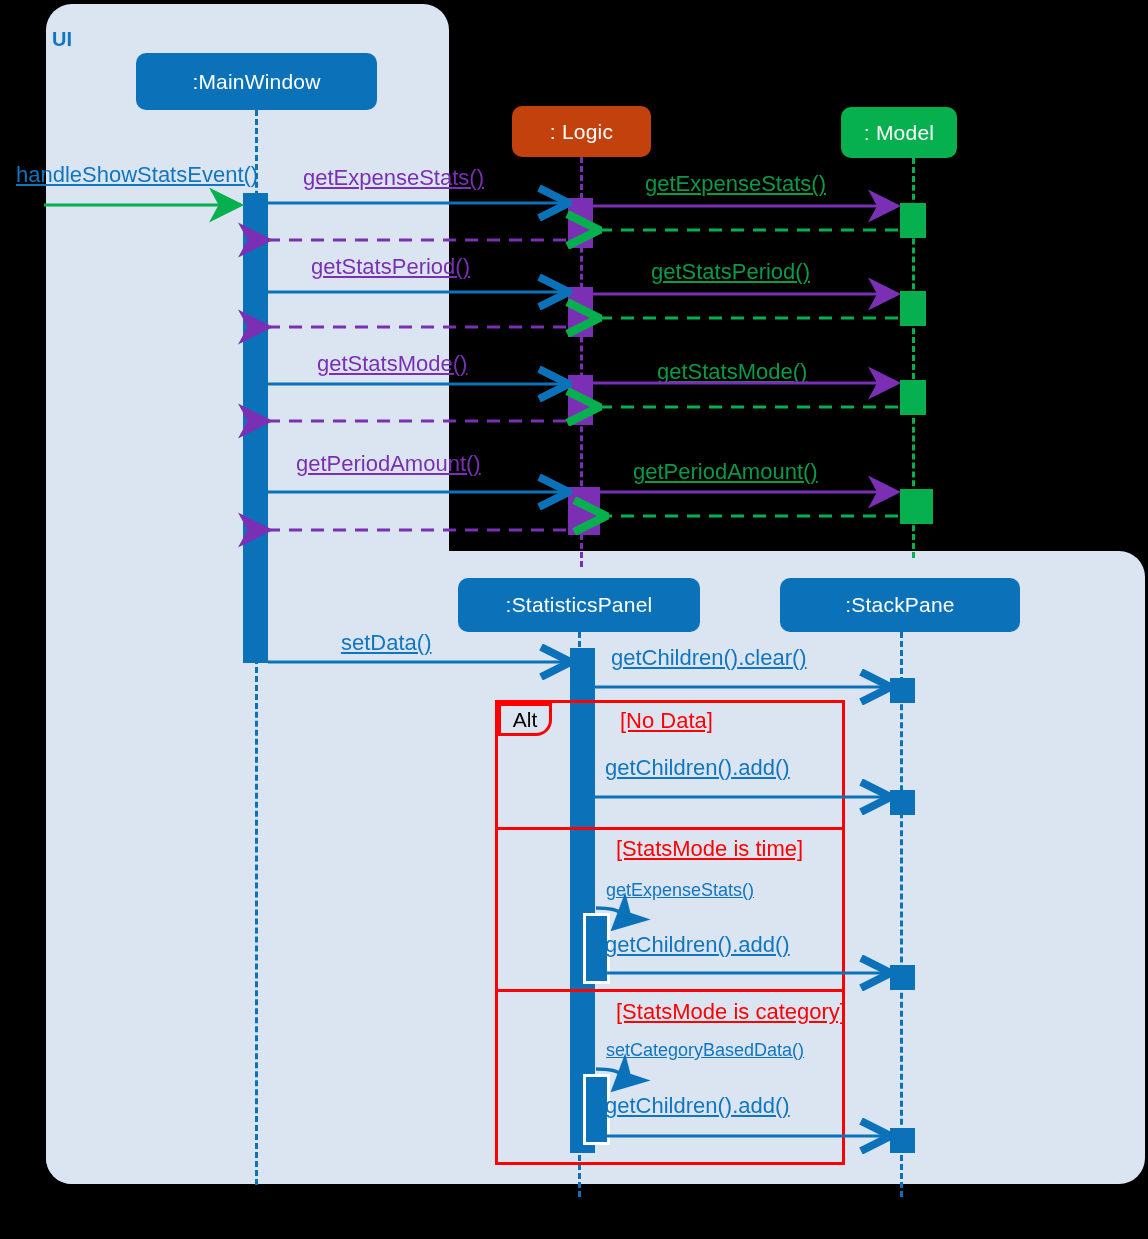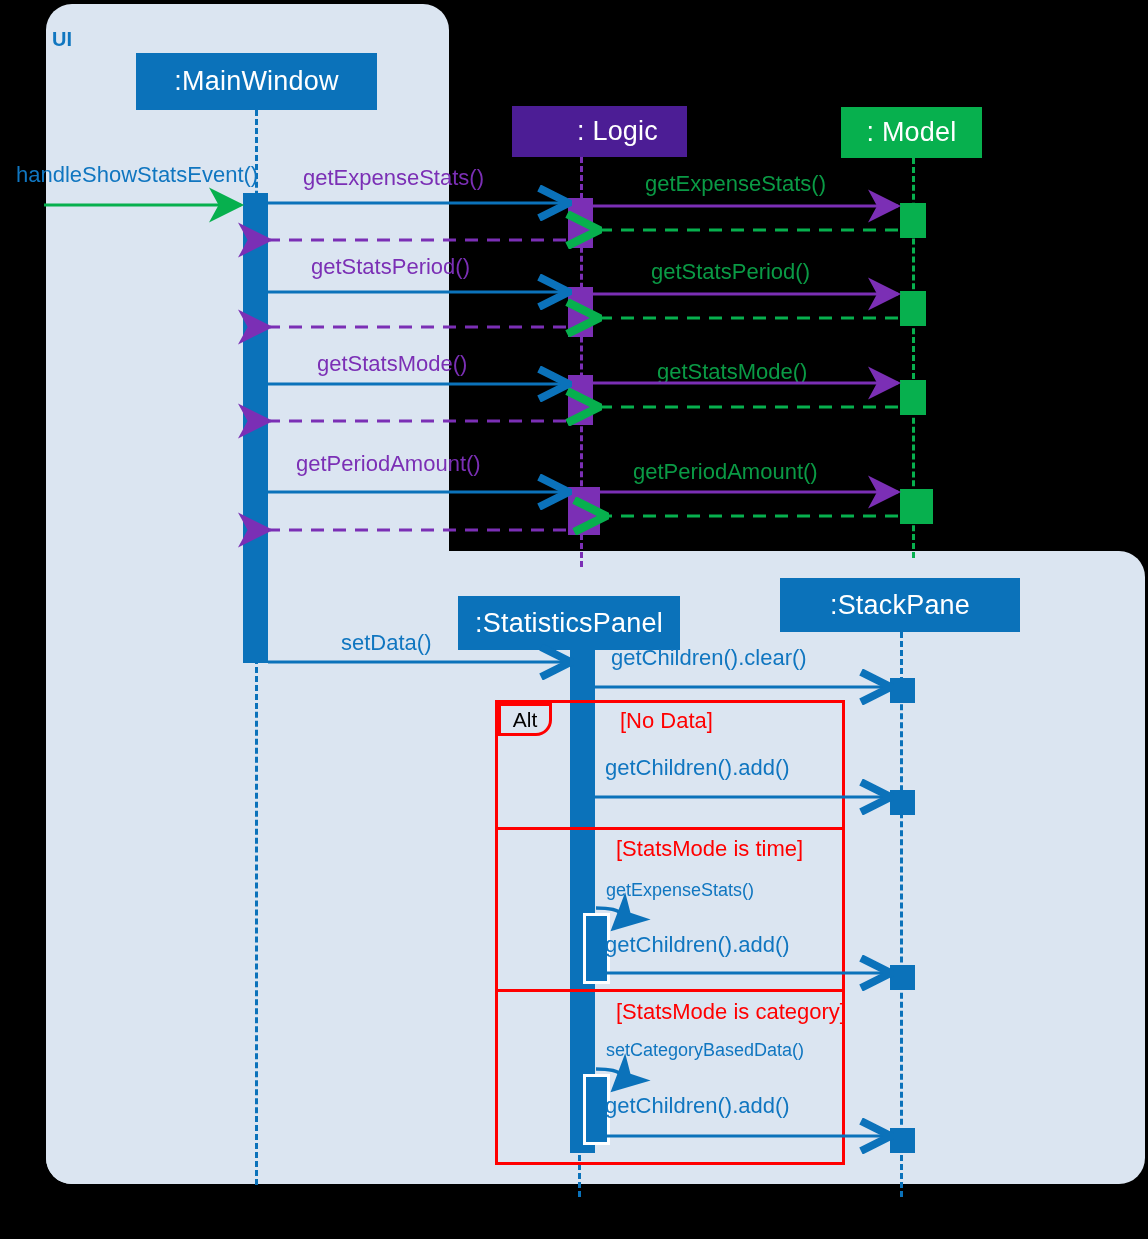--- a/index.html
+++ b/index.html
@@ -1,34 +1,34 @@
 <!DOCTYPE html>
 <html><head>
 <meta charset="utf-8">
 <style>
   html,body{margin:0;padding:0;background:#000;}
   #stage{position:relative;width:1148px;height:1239px;background:#000;
          font-family:"Liberation Sans", sans-serif;overflow:hidden;}
   .panel{position:absolute;background:#dbe5f1;border-radius:26px;}
   .panel-label{position:absolute;color:#1076c0;font-weight:bold;font-size:20px;}
   .pbox{position:absolute;display:flex;align-items:center;justify-content:center;
-        color:#fff;font-size:27px;letter-spacing:.2px;white-space:nowrap;}
+        color:#fff;font-size:21px;letter-spacing:.2px;white-space:nowrap;border-radius:10px;}
   .pbox.blue{background:#0b72ba;}
-  .pbox.purple{background:#4c1d95;padding-left:36px;}
+  .pbox.purple{background:#c2410c;}
   .pbox.green{background:#07b04e;}
   .lifeline{position:absolute;width:0;border-left-width:3px;border-left-style:dashed;}
   .ll-blue{border-left-color:#0b72ba;}
   .ll-purple{border-left-color:#7b2fb5;}
   .ll-green{border-left-color:#07b04e;}
   .act{position:absolute;}
   .act.blue{background:#0b72ba;}
   .act.purple{background:#7b2fb5;}
   .act.green{background:#07b04e;}
   .act.nested{background:#0b72ba;border:3px solid #fff;}
-  .lbl{position:absolute;white-space:nowrap;font-size:22px;}
+  .lbl{position:absolute;white-space:nowrap;font-size:22px;text-decoration:underline;}
   .lbl.small{font-size:18px;}
   .lbl.blue{color:#1076c0;}
   .lbl.purple{color:#7b2fb5;}
   .lbl.green{color:#0a9a45;}
   .lbl.red{color:#ff0000;font-size:22px;}
   .altframe{position:absolute;border:3px solid #ff0000;box-sizing:border-box;}
   .altdiv{position:absolute;border-top:3px solid #ff0000;}
   .alttag{position:absolute;background:#dbe5f1;border:3px solid #ff0000;
           box-sizing:border-box;display:flex;align-items:center;justify-content:center;
           font-size:21px;color:#000;border-bottom-right-radius:16px;}
@@ -47,22 +47,22 @@
   <div class="panel-label" style="left:52px;top:16px;margin-top:12px;">UI</div>
 
   <div class="lifeline ll-blue" style="left:255px;top:110px;height:1075px;"></div>
   <div class="lifeline ll-purple" style="left:580px;top:157px;height:410px;"></div>
   <div class="lifeline ll-green" style="left:912px;top:158px;height:400px;"></div>
   <div class="lifeline ll-blue" style="left:578px;top:632px;height:565px;"></div>
   <div class="lifeline ll-blue" style="left:900px;top:632px;height:565px;"></div>
 
   <div class="pbox blue" style="left:136px;top:53px;width:241px;height:57px;">:MainWindow</div>
   <div class="pbox purple" style="left:512px;top:106px;width:139px;height:51px;">: Logic</div>
-  <div class="pbox green" style="left:841px;top:107px;width:141px;height:51px;">: Model</div>
-  <div class="pbox blue" style="left:458px;top:596px;width:222px;height:54px;">:StatisticsPanel</div>
+  <div class="pbox green" style="left:841px;top:107px;width:116px;height:51px;">: Model</div>
+  <div class="pbox blue" style="left:458px;top:578px;width:242px;height:54px;">:StatisticsPanel</div>
   <div class="pbox blue" style="left:780px;top:578px;width:240px;height:54px;">:StackPane</div>
 
   <div class="act blue" style="left:243px;top:193px;width:25px;height:470px;"></div>
 
   <div class="act purple" style="left:568px;top:198px;width:25px;height:50px;"></div>
   <div class="act purple" style="left:568px;top:287px;width:25px;height:50px;"></div>
   <div class="act purple" style="left:568px;top:375px;width:25px;height:50px;"></div>
   <div class="act purple" style="left:568px;top:487px;width:32px;height:48px;"></div>
 
   <div class="act green" style="left:900px;top:203px;width:26px;height:35px;"></div>

